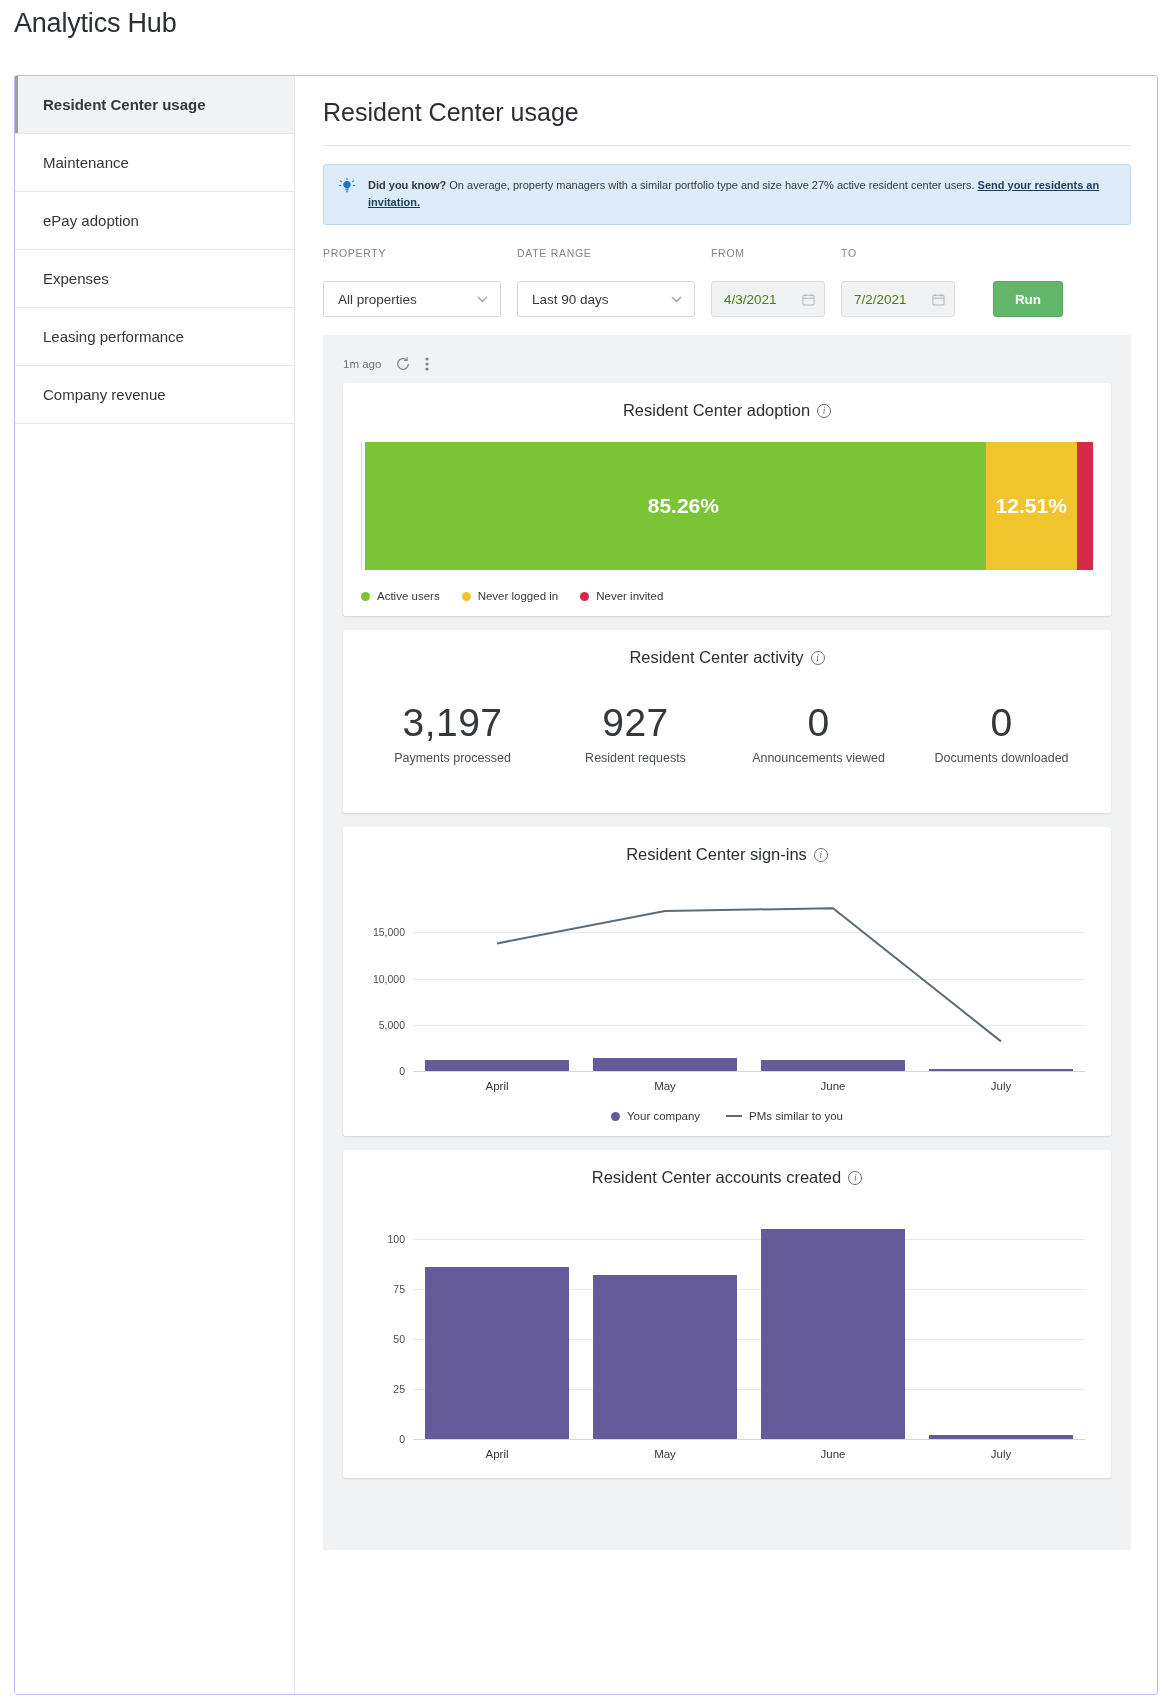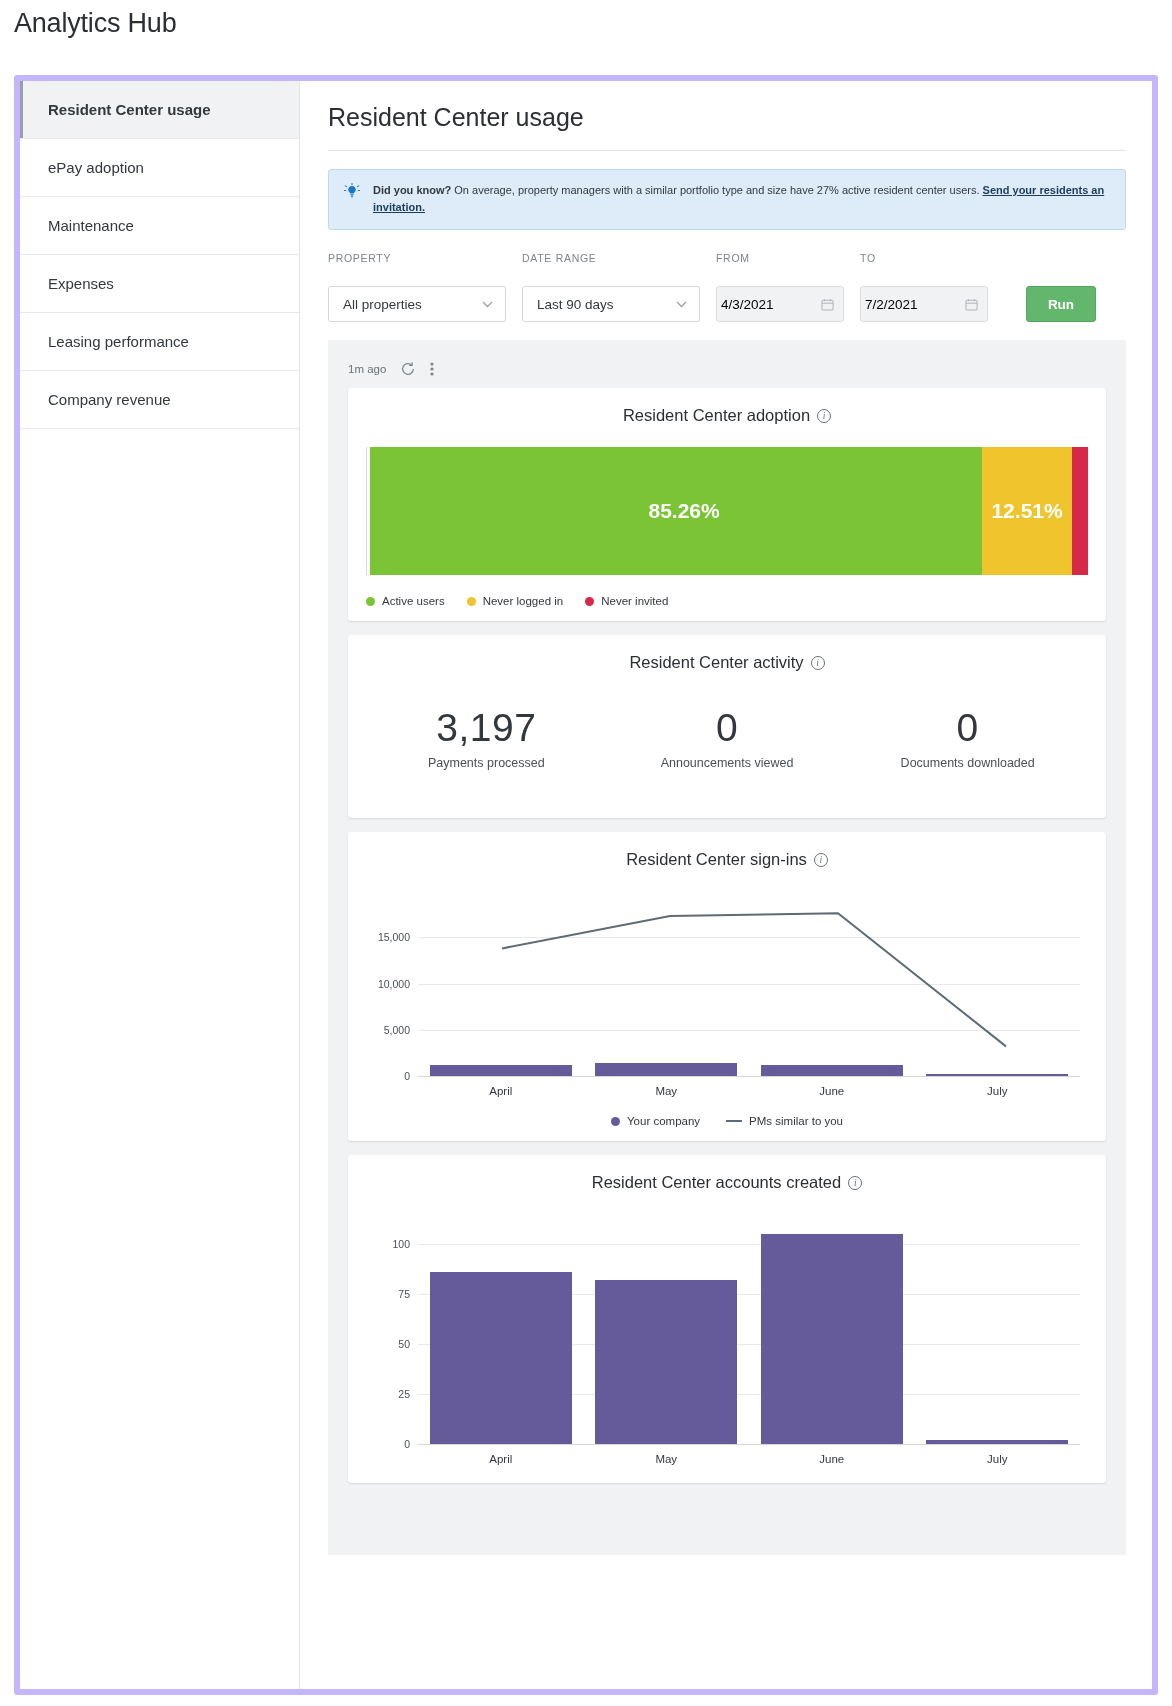--- a/index.html
+++ b/index.html
@@ -16,21 +16,21 @@
   .app-title {
     position: absolute; left: 14px; top: 8px;
     font-size: 27px; font-weight: 400; color: #2b2f33;
     letter-spacing: -0.2px;
   }
 
   
   .shell {
     position: absolute; left: 14px; top: 75px;
     width: 1144px; height: 1620px;
-    border: 6px solid #c4b5fd;
+    border: 1px solid #c4b5fd;
     border-radius: 3px;
     background: #fff;
     display: flex;
   }
 
   
   .sidebar { width: 280px; flex: 0 0 280px; border-right: 1px solid #e2e4e6; background:#fff; }
   .side-item {
     height: 58px; display: flex; align-items: center;
     padding-left: 28px; font-size: 15px; color: #33383d;
@@ -67,21 +67,21 @@
     text-transform: uppercase; margin-bottom: 22px; display: block;
   }
   .select-box, .date-box {
     height: 36px; border: 1px solid #d4d7d9; border-radius: 3px;
     display: flex; align-items: center; background: #fff;
     font-size: 13.5px; color: #33383d;
   }
   .select-box { width: 178px; padding-left: 14px; justify-content: space-between; }
   .select-box .chev { width: 36px; text-align: center; color: #9aa0a6; font-size: 12px; }
   .date-box {
-    width: 128px; background: #f1f2f3; color: #000000; padding-left: 4px;
+    width: 114px; background: #f1f2f3; color: #4d7c0f; padding-left: 12px;
     justify-content: space-between; border-color: #dadcde;
   }
   .date-box .cal { width: 32px; display:flex; align-items:center; justify-content:center; }
   .run-btn {
     height: 36px; width: 70px; margin-left: 22px; border-radius: 3px;
     background: #63b76c; color: #fff; font-size: 13.5px; font-weight: bold;
     display: flex; align-items: center; justify-content: center; cursor: pointer;
     border: 1px solid #56a85f;
   }
 
@@ -150,24 +150,24 @@
 
   <div class="app-title">Analytics Hub</div>
 
   <div class="shell">
 
     <div class="sidebar">
       <div class="side-item active">
         <span>Resident Center usage</span>
       </div>
       <div class="side-item">
+        <span>Maintenance</span>
+      </div>
+      <div class="side-item">
         <span>ePay adoption</span>
-      </div>
-      <div class="side-item">
-        <span>Maintenance</span>
       </div>
       <div class="side-item">
         <span>Expenses</span>
       </div>
       <div class="side-item">
         <span>Leasing performance</span>
       </div>
       <div class="side-item">
         <span>Company revenue</span>
       </div>
@@ -306,20 +306,24 @@
 
         <div class="card">
           <div class="card-title">
             <span>Resident Center activity</span>
             <span class="info-i">i</span>
           </div>
           <div class="stats">
             <div class="stat">
               <div class="stat-num">3,197</div>
               <div class="stat-lab">Payments processed</div>
+            </div>
+            <div class="stat">
+              <div class="stat-num">927</div>
+              <div class="stat-lab">Resident requests</div>
             </div>
             <div class="stat">
               <div class="stat-num">0</div>
               <div class="stat-lab">Announcements viewed</div>
             </div>
             <div class="stat">
               <div class="stat-num">0</div>
               <div class="stat-lab">Documents downloaded</div>
             </div>
           </div>

